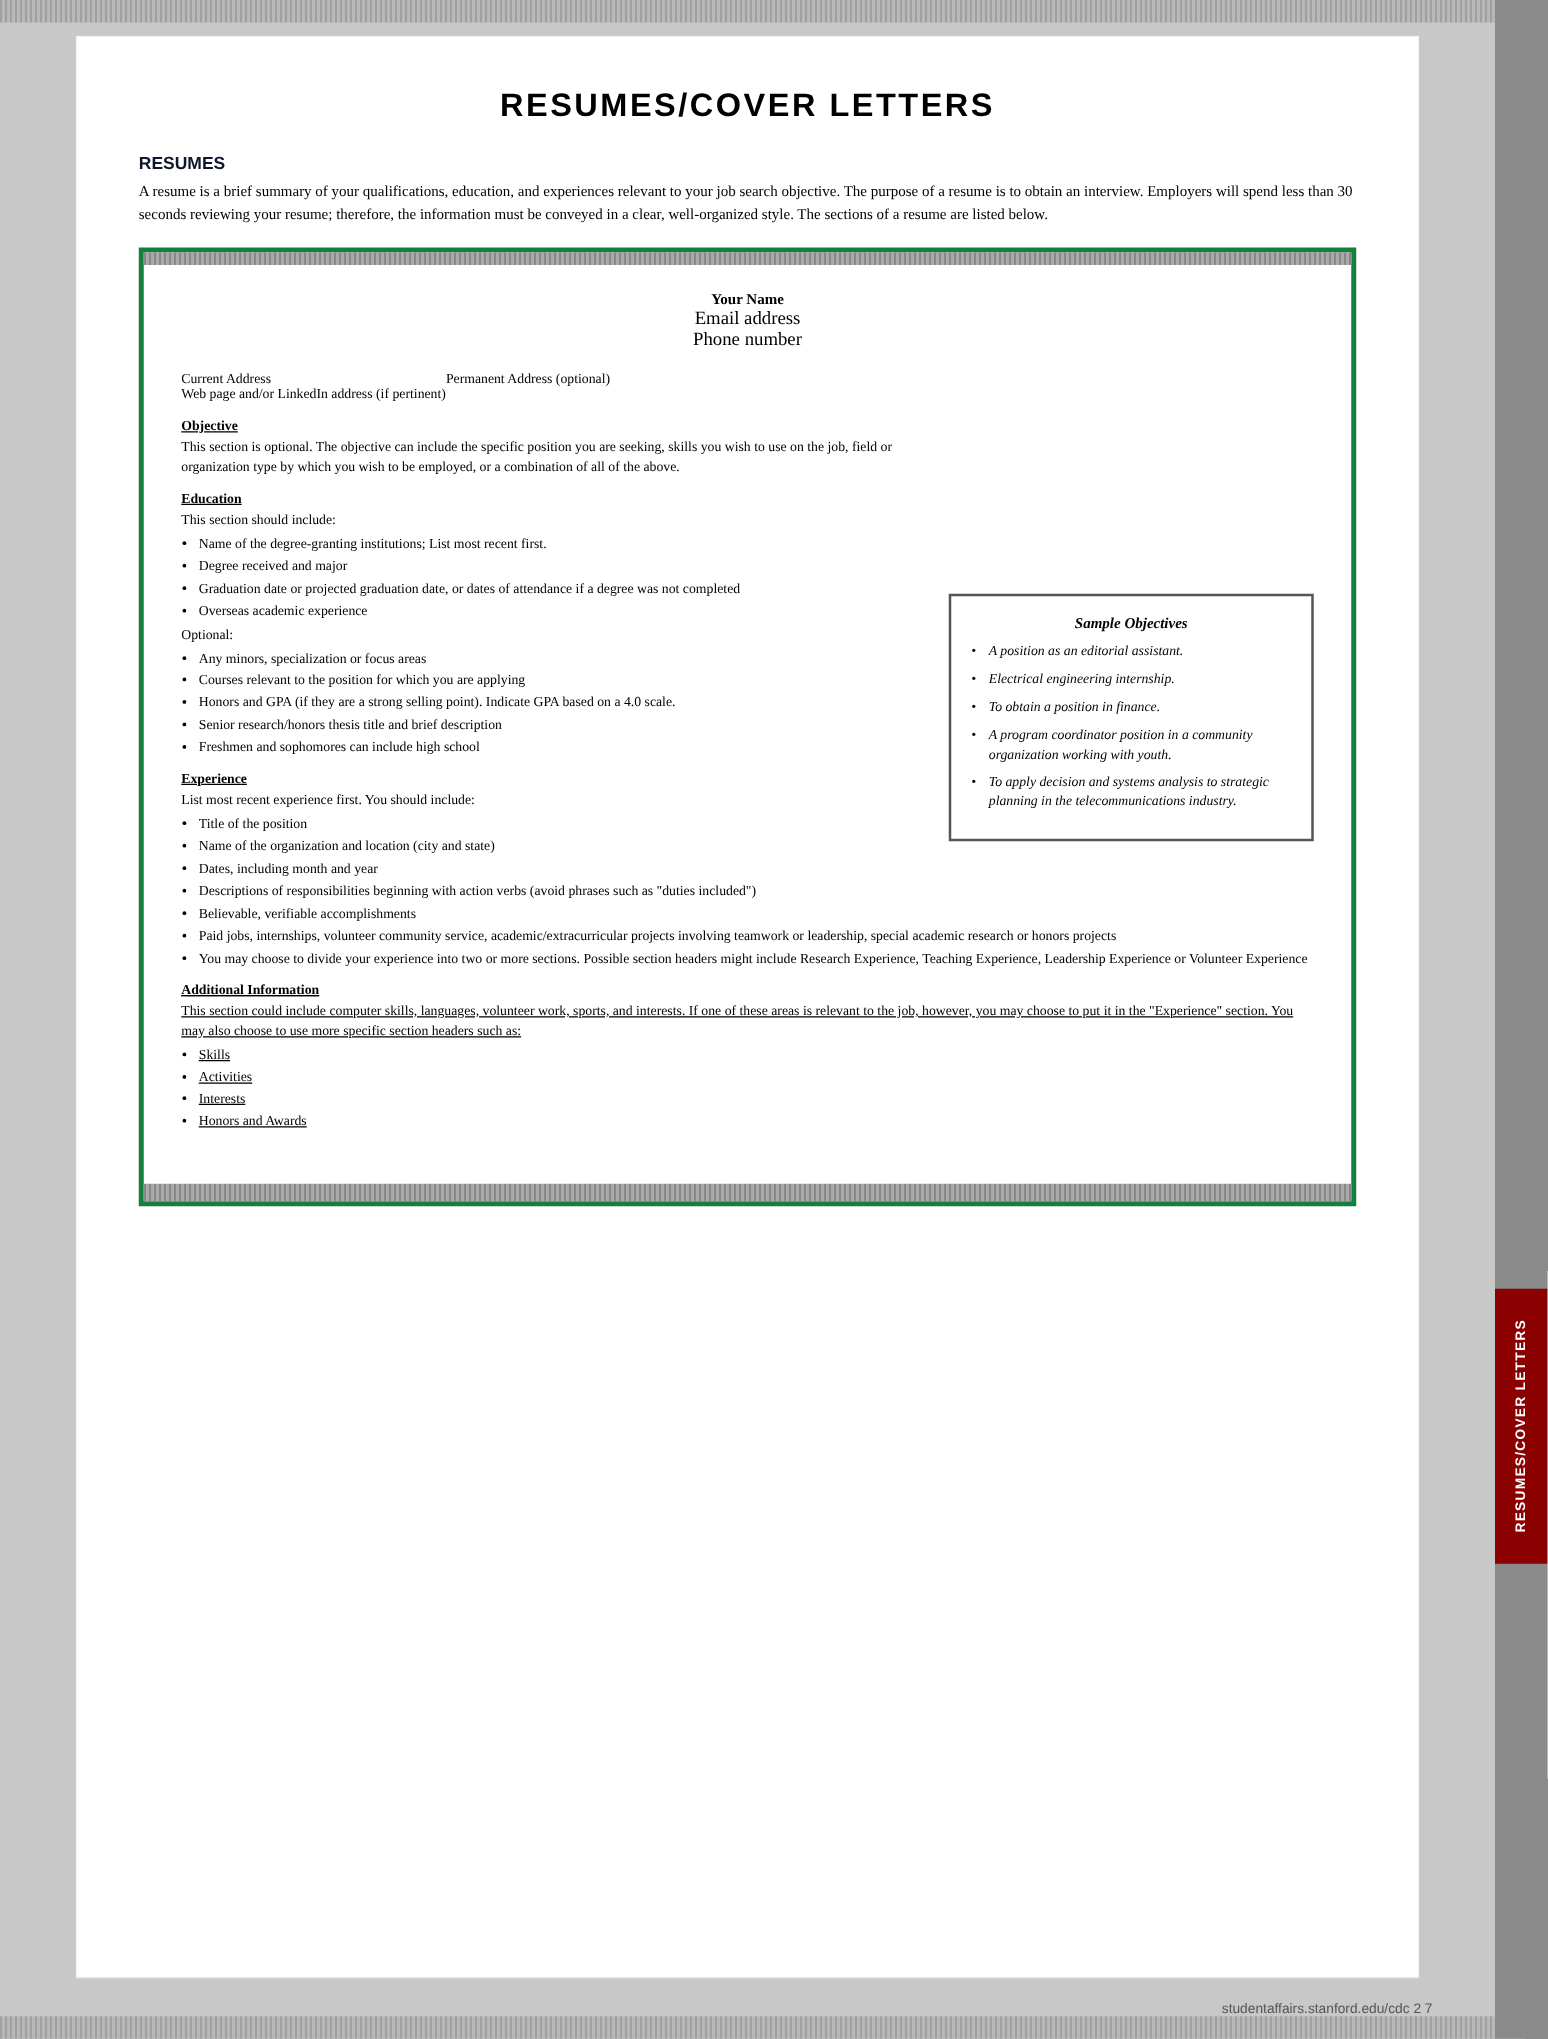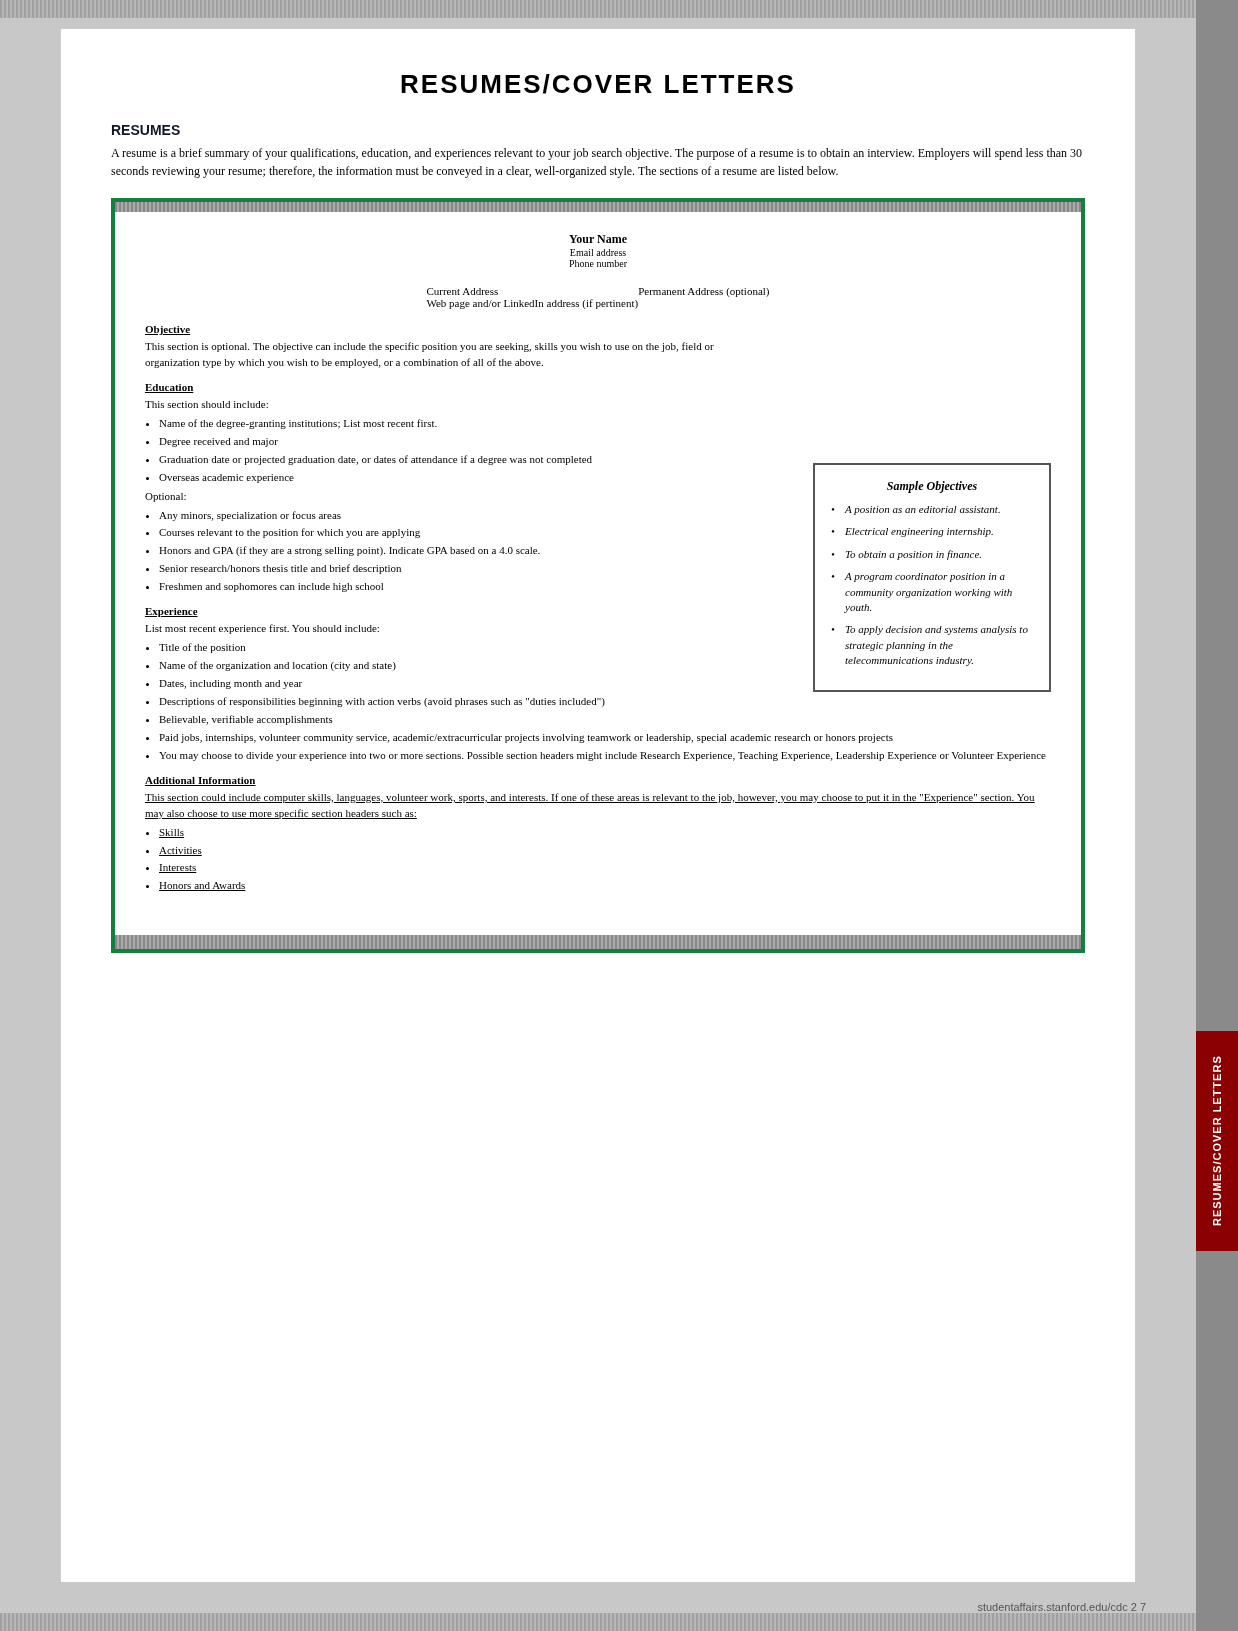--- a/index.html
+++ b/index.html
@@ -139,26 +139,26 @@
       text-align: center;
       margin-bottom: 16px;
     }
 
     .resume-header .name {
       font-weight: bold;
       font-size: 12px;
     }
 
     .resume-header .contact {
-      font-size: 10px;
+      font-size: 15px;
     }
 
     .resume-address-row {
       display: flex;
-      justify-content: center;
+      justify-content: flex-start;
       margin-bottom: 14px;
       font-size: 11px;
     }
 
     .resume-section-title {
       font-weight: bold;
       font-size: 11px;
       text-decoration: underline;
       margin-bottom: 4px;
       margin-top: 10px;
@@ -180,21 +180,21 @@
 
     .resume-bullet-list li {
       list-style-type: disc;
       margin-bottom: 2px;
     }
 
     .sample-objectives-box {
       position: absolute;
       right: 0px;
       top: 140px;
-      width: 238px;
+      width: 292px;
       border: 2px solid #555;
       background: white;
       padding: 14px 16px;
       font-size: 11px;
     }
 
     .sample-objectives-box .box-title {
       font-style: italic;
       font-weight: bold;
       text-align: center;

